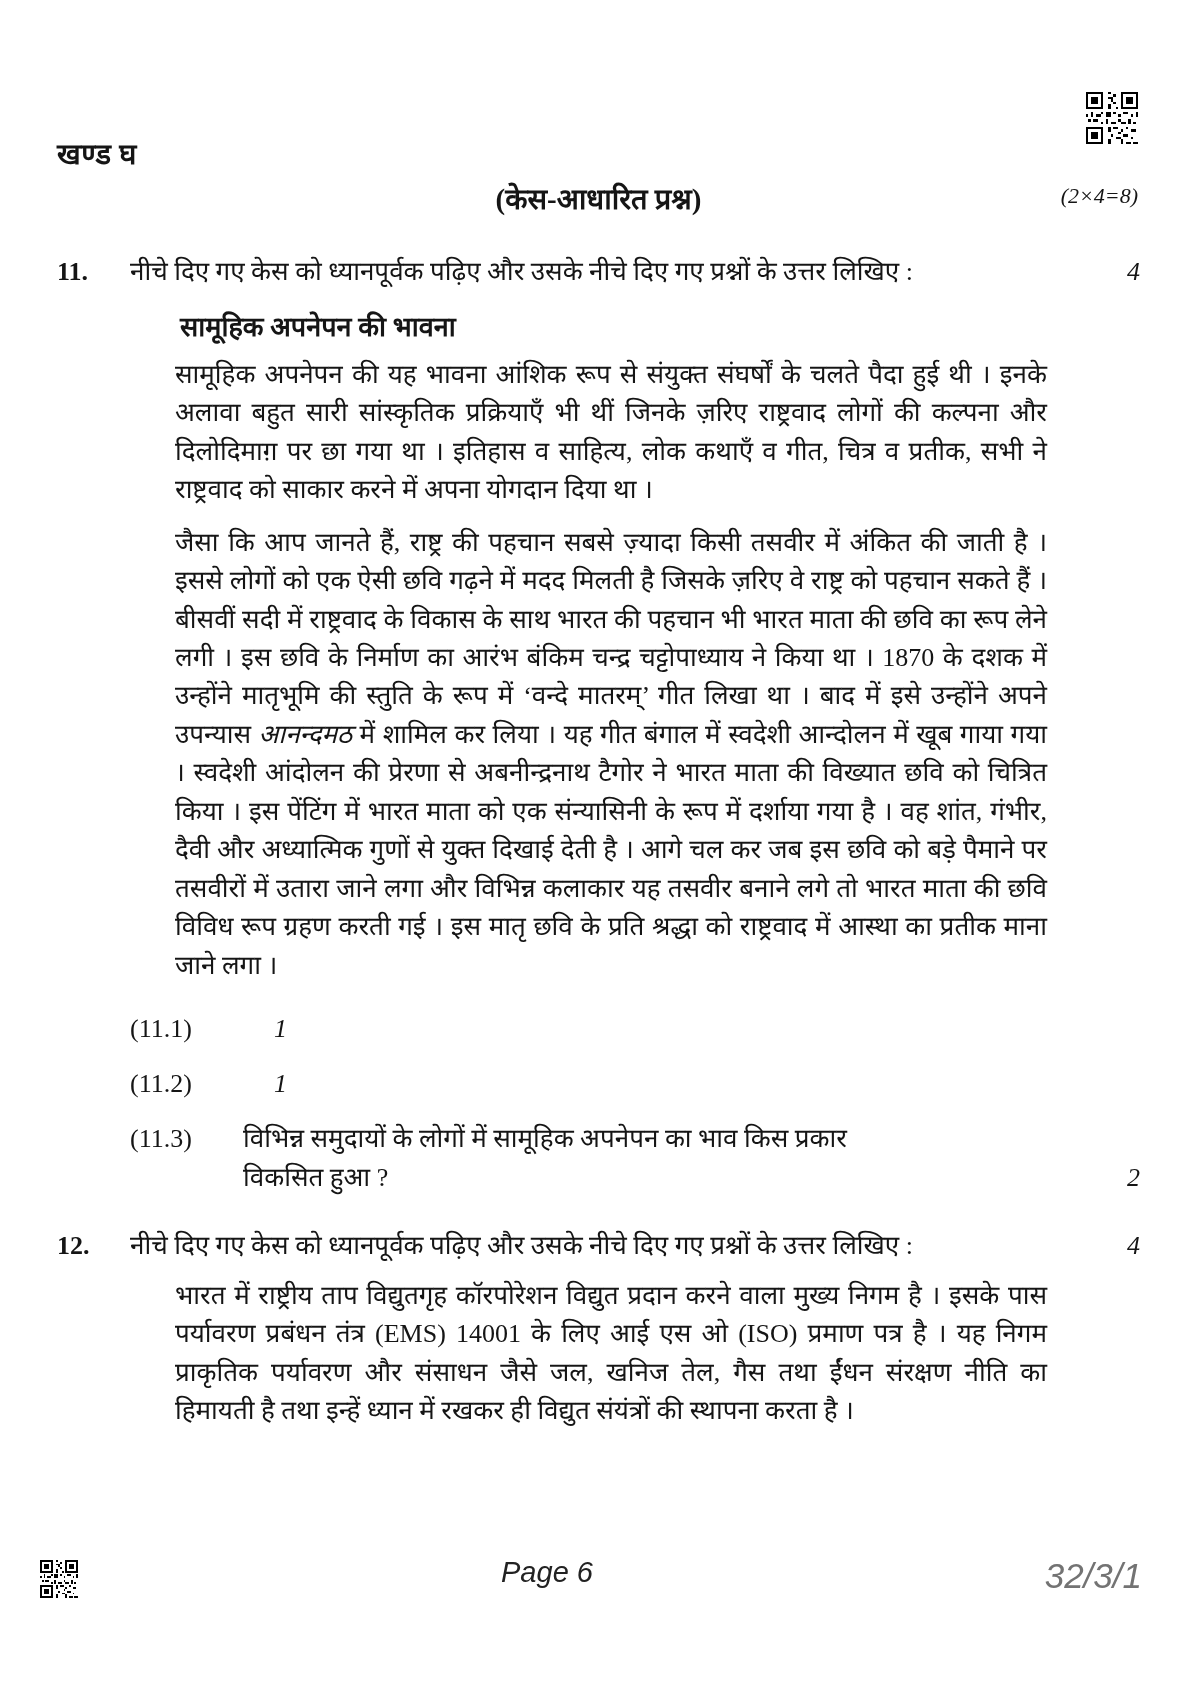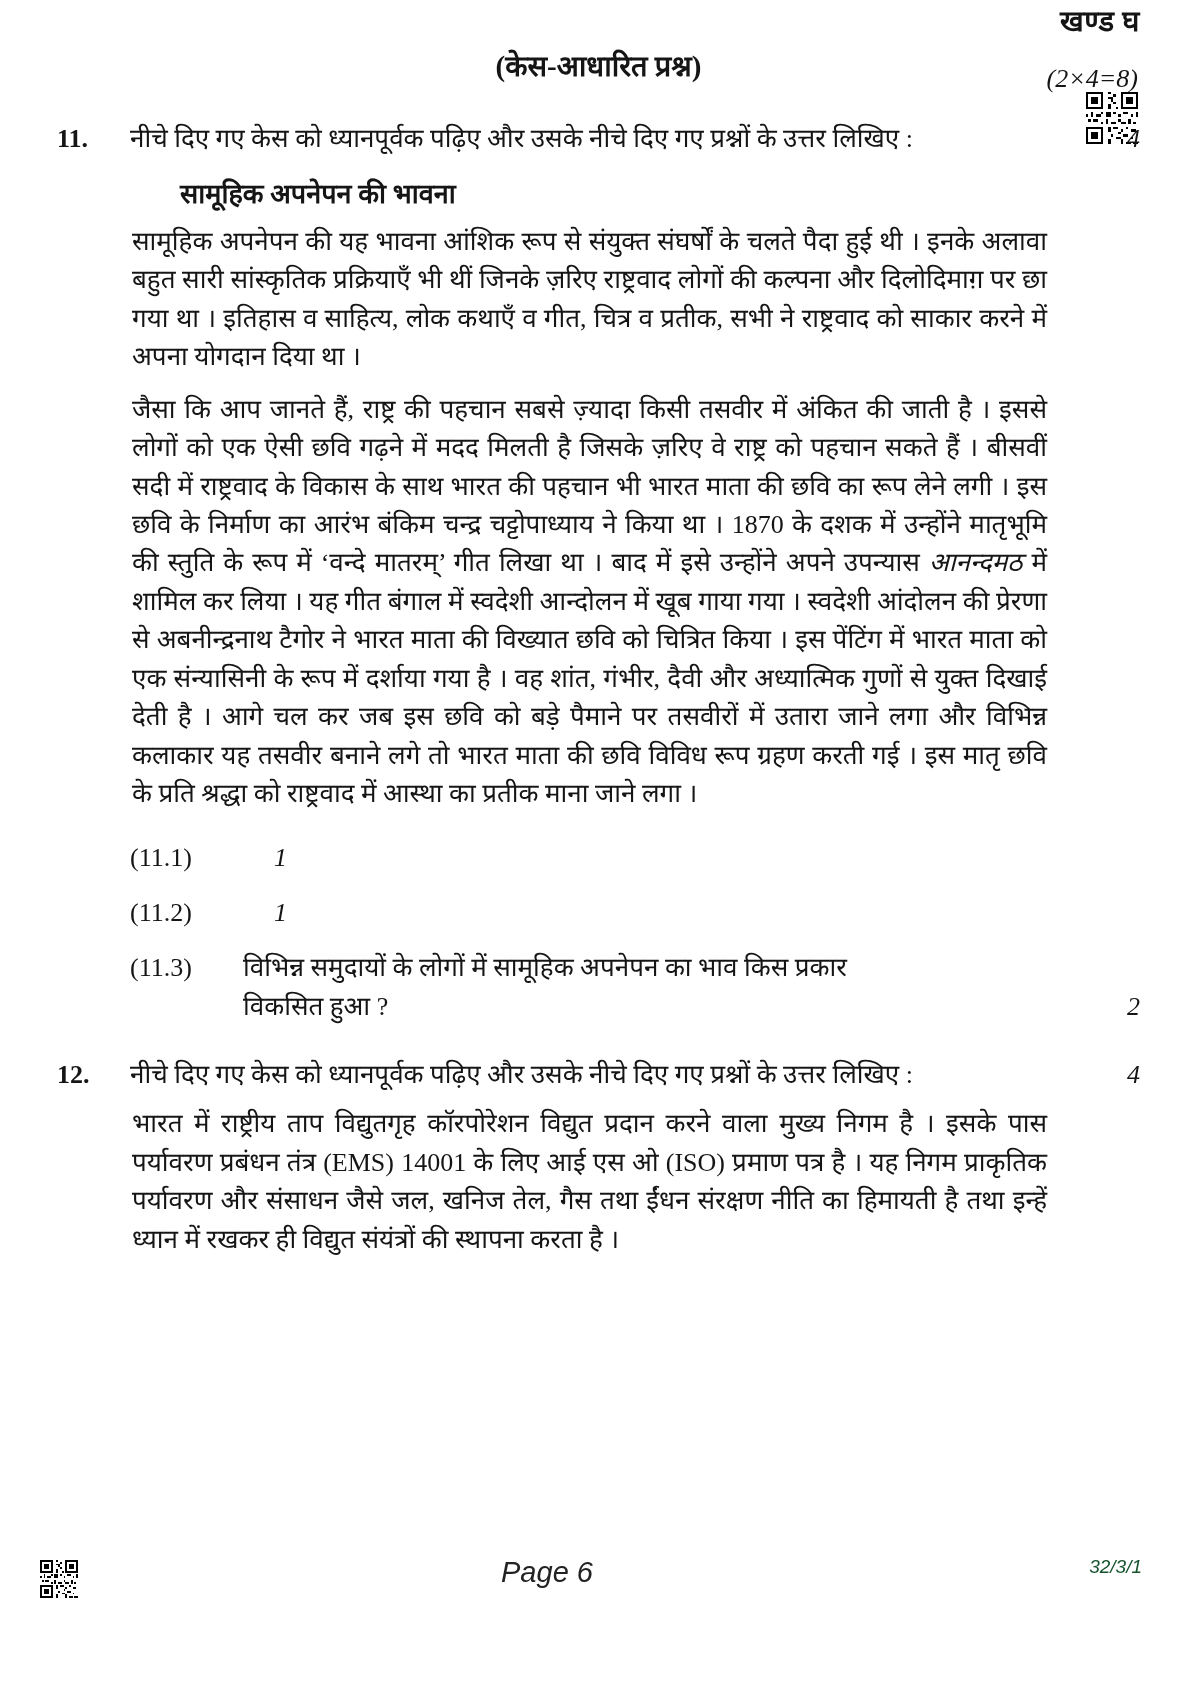--- a/index.html
+++ b/index.html
@@ -10,39 +10,40 @@
     font-family:"Liberation Serif","DejaVu Serif",serif;
     position:relative;
     overflow:hidden;
   }
   .content{
     position:absolute;
     left:57px; top:0;
     width:1083px;
   }
   .section-head{
-    text-align:right;
+    margin-top:133px;
+    text-align:left;
     font-weight:bold;
     font-size:29px;
     letter-spacing:.5px;
   }
   .section-sub-row{
     position:relative;
     margin-top:6px;
     text-align:center;
   }
   .section-sub{
     font-weight:bold;
     font-size:29px;
   }
   .section-marks{
     position:absolute;
-    right:2px; top:19px;
-    font-style:italic;
-    font-size:26px;
+    right:2px; top:5px;
+    font-style:italic;
+    font-size:22px;
     font-weight:normal;
     text-align:center;
   }
   .q-row{
     display:flex;
     align-items:center;
     margin-top:36px;
     font-size:26px;
     line-height:1.45;
   }
@@ -66,21 +67,21 @@
   .case-title{
     margin-top:16px;
     margin-left:123px;
     margin-right:93px;
     text-align:left;
     font-weight:bold;
     font-size:27px;
   }
   .passage{
     margin-top:12px;
-    margin-left:75px;
+    margin-left:118px;
     margin-right:93px;
     text-align:justify;
     font-size:26px;
     line-height:1.48;
   }
   .passage + .passage{ margin-top:14px; }
   .italic-word{ font-style:italic; }
   .subq-row{
     display:flex;
     align-items:flex-start;
@@ -120,22 +121,22 @@
     font-style:italic;
     font-size:29px;
     color:#222;
   }
   .footer-code{
     position:absolute;
     right:48px;
     top:1556px;
     font-family:"Liberation Sans","DejaVu Sans",sans-serif;
     font-style:italic;
-    font-size:19px;
-    color:#14532d;
+    font-size:35px;
+    color:#737373;
   }
 </style>
 </head>
 <body>
 
 <div class="qr qr-top">
   <svg width="52" height="52" viewBox="0 0 21 21" shape-rendering="crispEdges">
     <rect width="21" height="21" fill="#fff"></rect>
     <path fill="#000" d="M0 0h7v7H0z"></path>
       <path fill="#fff" d="M1 1h5v5H1z"></path>

